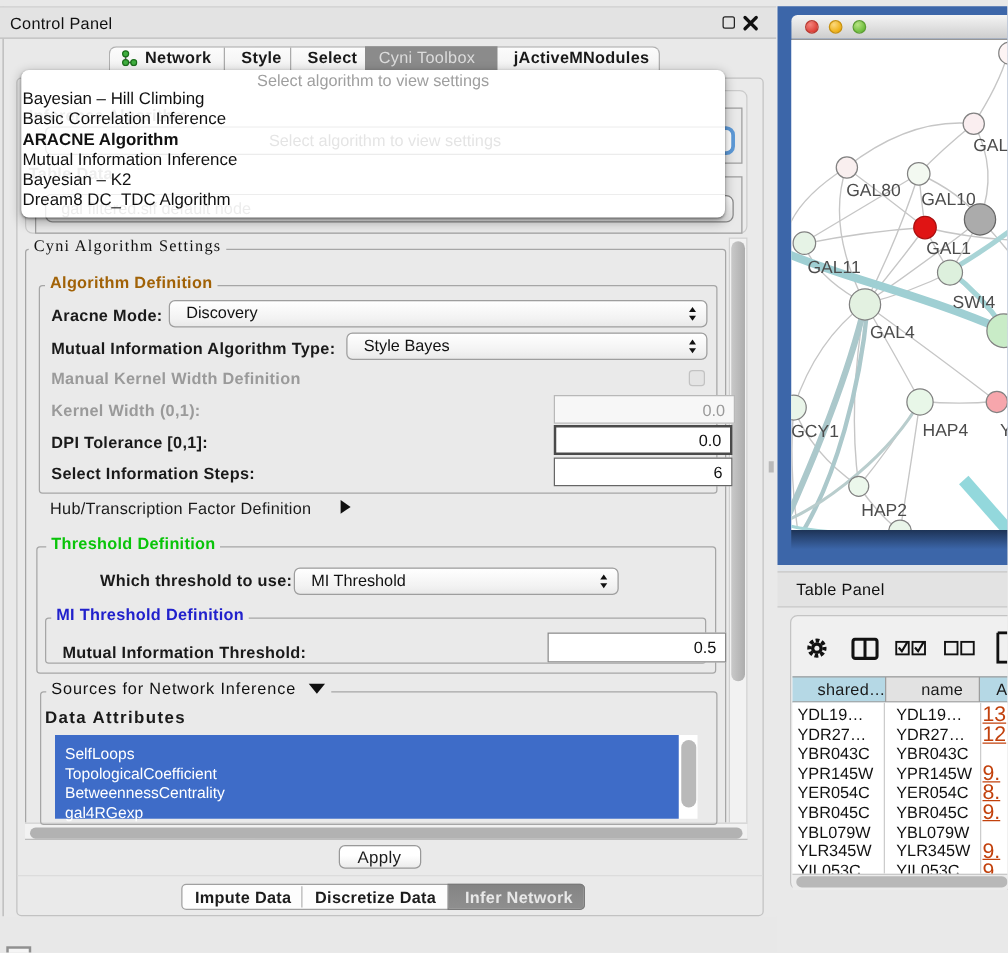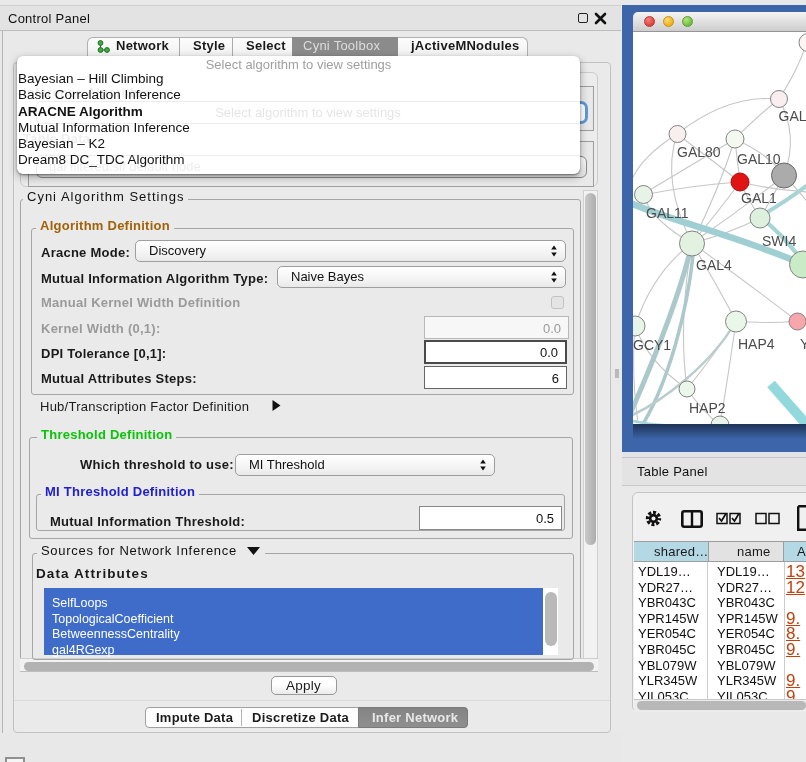--- a/index.html
+++ b/index.html
@@ -5,21 +5,21 @@
   * { margin:0; padding:0; box-sizing:border-box; }
   html,body { width:806px; height:762px; overflow:hidden; }
   body { font-family:"Liberation Sans", sans-serif; background:#e8e8e8; position:relative; }
   .abs { position:absolute; }
   .b { font-weight:bold; }
   .lbl { position:absolute; font-size:13px; color:#1a1a1a; white-space:nowrap; letter-spacing:0.25px; }
   .glbl { color:#9a9a9a; }
   .combo { position:absolute; background:linear-gradient(#ffffff,#f2f2f2 70%,#e9e9e9); border:1px solid #9e9e9e; border-radius:5px; font-size:13px; color:#111; }
   .combo .ct { position:absolute; left:13px; top:calc(50% - 1px); transform:translateY(-50%); white-space:nowrap; }
   .carr { position:absolute; right:7px; top:50%; transform:translateY(-50%); }
-  .field { position:absolute; background:#fff; font-size:13px; color:#111; text-align:right; }
+  .field { position:absolute; background:#fff; font-size:13px; color:#111; text-align:right;margin-left:19px; }
   .field span { position:absolute; right:7px; top:50%; transform:translateY(-50%); }
   .group { position:absolute; border:1px solid #a6a6a6; border-radius:3px; }
   .gtitle { position:absolute; font-size:13px; font-weight:bold; background:#eaeaea; padding:0 4px; white-space:nowrap; letter-spacing:0.25px; }
 </style>
 </head>
 <body>
 
 <div class="abs" style="left:2px;top:5px;width:619px;height:728px;background:#e9e9e9;border-left:1px solid #b5b5b5;"></div>
 
 <div class="abs" style="left:0px;top:5px;width:621px;height:26px;background:#e3e3e3;border-top:1px solid #cfcfcf;border-bottom:1px solid #bdbdbd;"></div>
@@ -47,62 +47,62 @@
 
 <div class="abs" style="left:13px;top:62px;width:598px;height:671px;border:1px solid #c2c2c2;border-radius:4px;background:#eaeaea;"></div>
 
 <div class="abs" style="left:20px;top:72px;width:578px;height:115px;border:1px solid #cbcbcb;border-radius:6px;background:#ececec;"></div>
 <div class="abs" style="left:28px;top:86px;width:566px;height:45px;border:1px solid #9e9e9e;background:#e9e9e9;"></div>
 <div class="abs" style="left:300px;top:101px;width:288px;height:23px;border:3px solid #5d9ad8;border-radius:7px;background:#fff;"></div>
 <div class="abs" style="left:28px;top:141px;width:566px;height:46px;border:1px solid #9e9e9e;background:#e9e9e9;"></div>
 <div class="abs" style="left:36px;top:156px;width:551px;height:22px;border:1px solid #8a8a8a;border-radius:6px;background:linear-gradient(#fff,#e2e2e2);"></div>
 
 <div class="group" style="left:20px;top:199px;width:561px;height:464px;"></div>
-<div class="gtitle" style="left:23px;top:189px;color:#111;font-weight:normal;letter-spacing:1px;">Cyni Algorithm Settings</div>
+<div class="gtitle" style="left:23px;top:189px;color:#111;font-weight:normal;letter-spacing:1px;font-family:Liberation Serif, serif;">Cyni Algorithm Settings</div>
 
 <div class="abs" style="left:583px;top:190px;width:15px;height:482px;background:#f2f2f2;border:1px solid #d0d0d0;"></div>
 <div class="abs" style="left:585px;top:193px;width:11px;height:352px;background:linear-gradient(to right,#c9c9c9,#adadad);border-radius:6px;"></div>
 <div class="abs" style="left:20px;top:658px;width:578px;height:14px;background:#f2f2f2;border-top:1px solid #cfcfcf;border-bottom:1px solid #bdbdbd;"></div>
 <div class="abs" style="left:24px;top:662px;width:570px;height:9px;background:#b2b2b2;border-radius:5px;"></div>
 
 <div class="group" style="left:31px;top:228px;width:543px;height:167px;"></div>
 <div class="gtitle" style="left:36px;top:218px;color:#a16207;">Algorithm Definition</div>
 
 <div class="lbl b" style="left:41px;top:245px;">Aracne Mode:</div>
 <div class="combo" style="left:135px;top:240px;width:431px;height:22px;">
     <span class="ct">Discovery</span>
     <svg class="carr" width="8" height="13" viewBox="0 0 8 13">
       <path d="M4 1 L6.8 5 L1.2 5 Z" fill="#111"></path>
       <path d="M4 12 L6.8 8 L1.2 8 Z" fill="#111"></path>
     </svg>
   </div>
 
 <div class="lbl b" style="left:41px;top:271px;">Mutual Information Algorithm Type:</div>
 <div class="combo" style="left:277px;top:266px;width:289px;height:22px;">
-    <span class="ct">Naive Bayes</span>
+    <span class="ct">Style Bayes</span>
     <svg class="carr" width="8" height="13" viewBox="0 0 8 13">
       <path d="M4 1 L6.8 5 L1.2 5 Z" fill="#111"></path>
       <path d="M4 12 L6.8 8 L1.2 8 Z" fill="#111"></path>
     </svg>
   </div>
 
 <div class="lbl b glbl" style="left:41px;top:295px;">Manual Kernel Width Definition</div>
 <div class="abs" style="left:551px;top:296px;width:13px;height:13px;border:1px solid #c2c2c2;border-radius:3px;background:#e4e4e4;"></div>
 
 <div class="lbl b glbl" style="left:41px;top:321px;">Kernel Width (0,1):</div>
 <div class="field" style="left:424px;top:316px;width:145px;height:23px;border:1px solid #b8b8b8;background:#f7f7f7;">
     <span style="color:#9a9a9a;">0.0</span>
   </div>
 
 <div class="lbl b" style="left:41px;top:346px;">DPI Tolerance [0,1]:</div>
 <div class="field" style="left:424px;top:340px;width:143px;height:24px;border:2px solid #4a4a4a;">
     <span>0.0</span>
   </div>
 
-<div class="lbl b" style="left:41px;top:371px;">Mutual Attributes Steps:</div>
+<div class="lbl b" style="left:41px;top:371px;">Select Information Steps:</div>
 <div class="field" style="left:424px;top:366px;width:143px;height:23px;border:1px solid #666;">
     <span>6</span>
   </div>
 
 <div class="lbl" style="left:40px;top:399px;">Hub/Transcription Factor Definition</div>
 <svg class="abs" style="left:271px;top:399px;" width="11" height="13" viewBox="0 0 11 13">
     <path d="M1.5 1 L9.5 6.5 L1.5 12 Z" fill="#111"></path>
   </svg>
 
 <div class="group" style="left:29px;top:437px;width:544px;height:102px;"></div>

